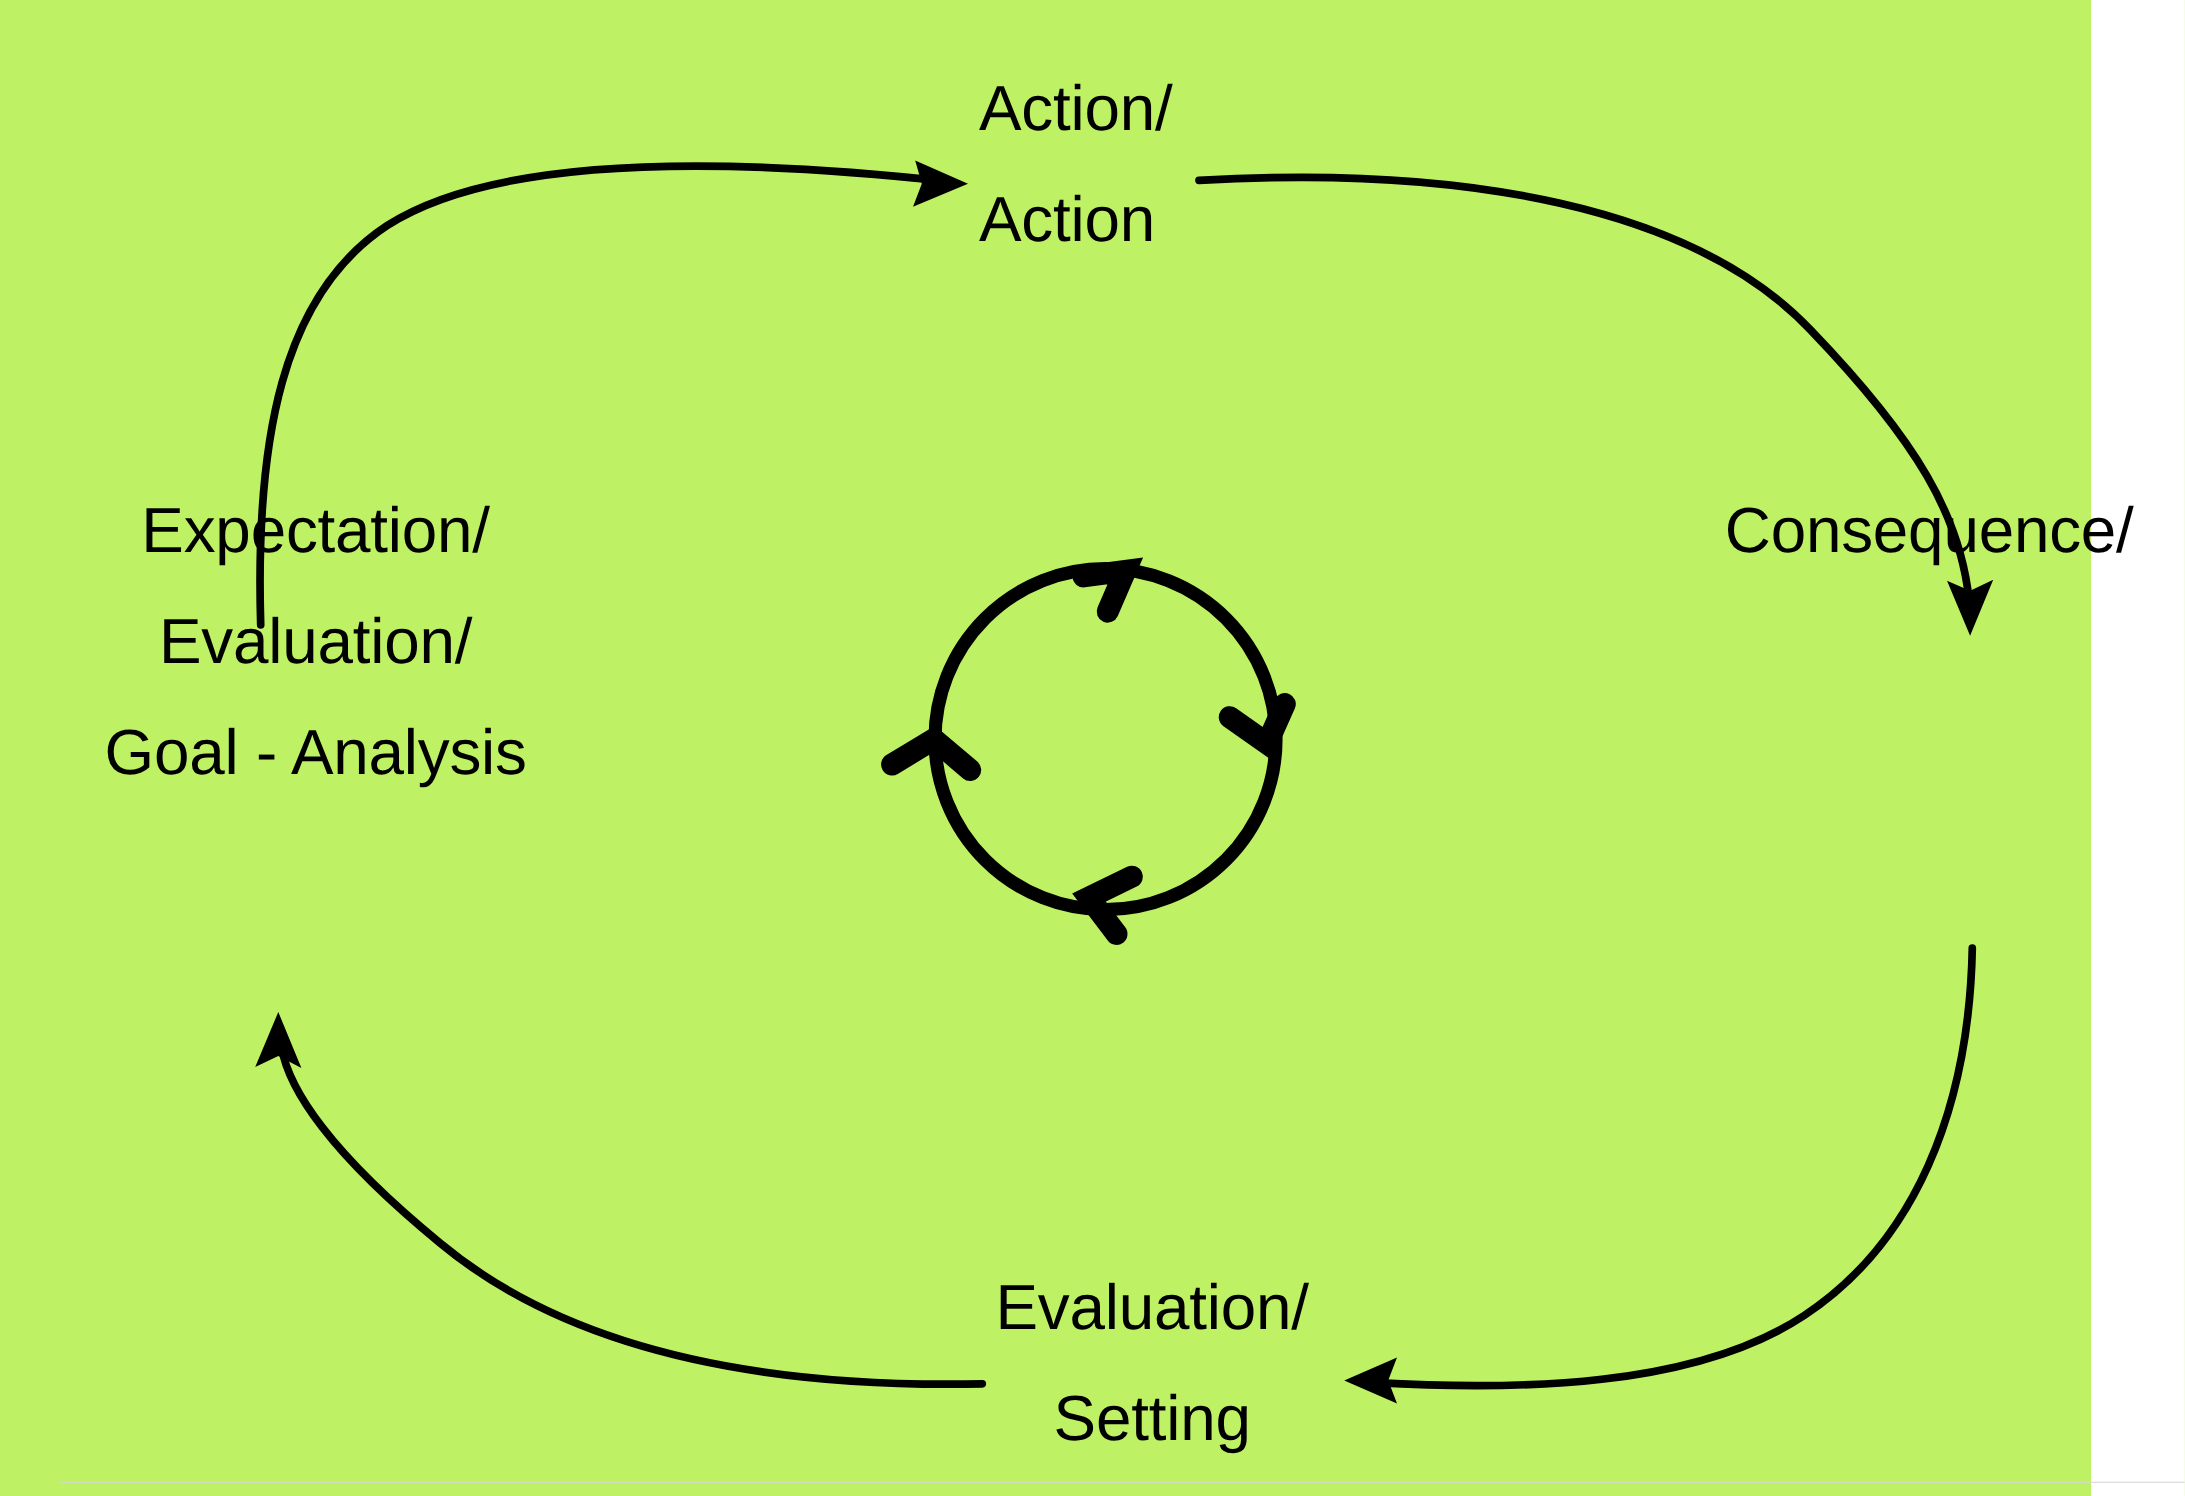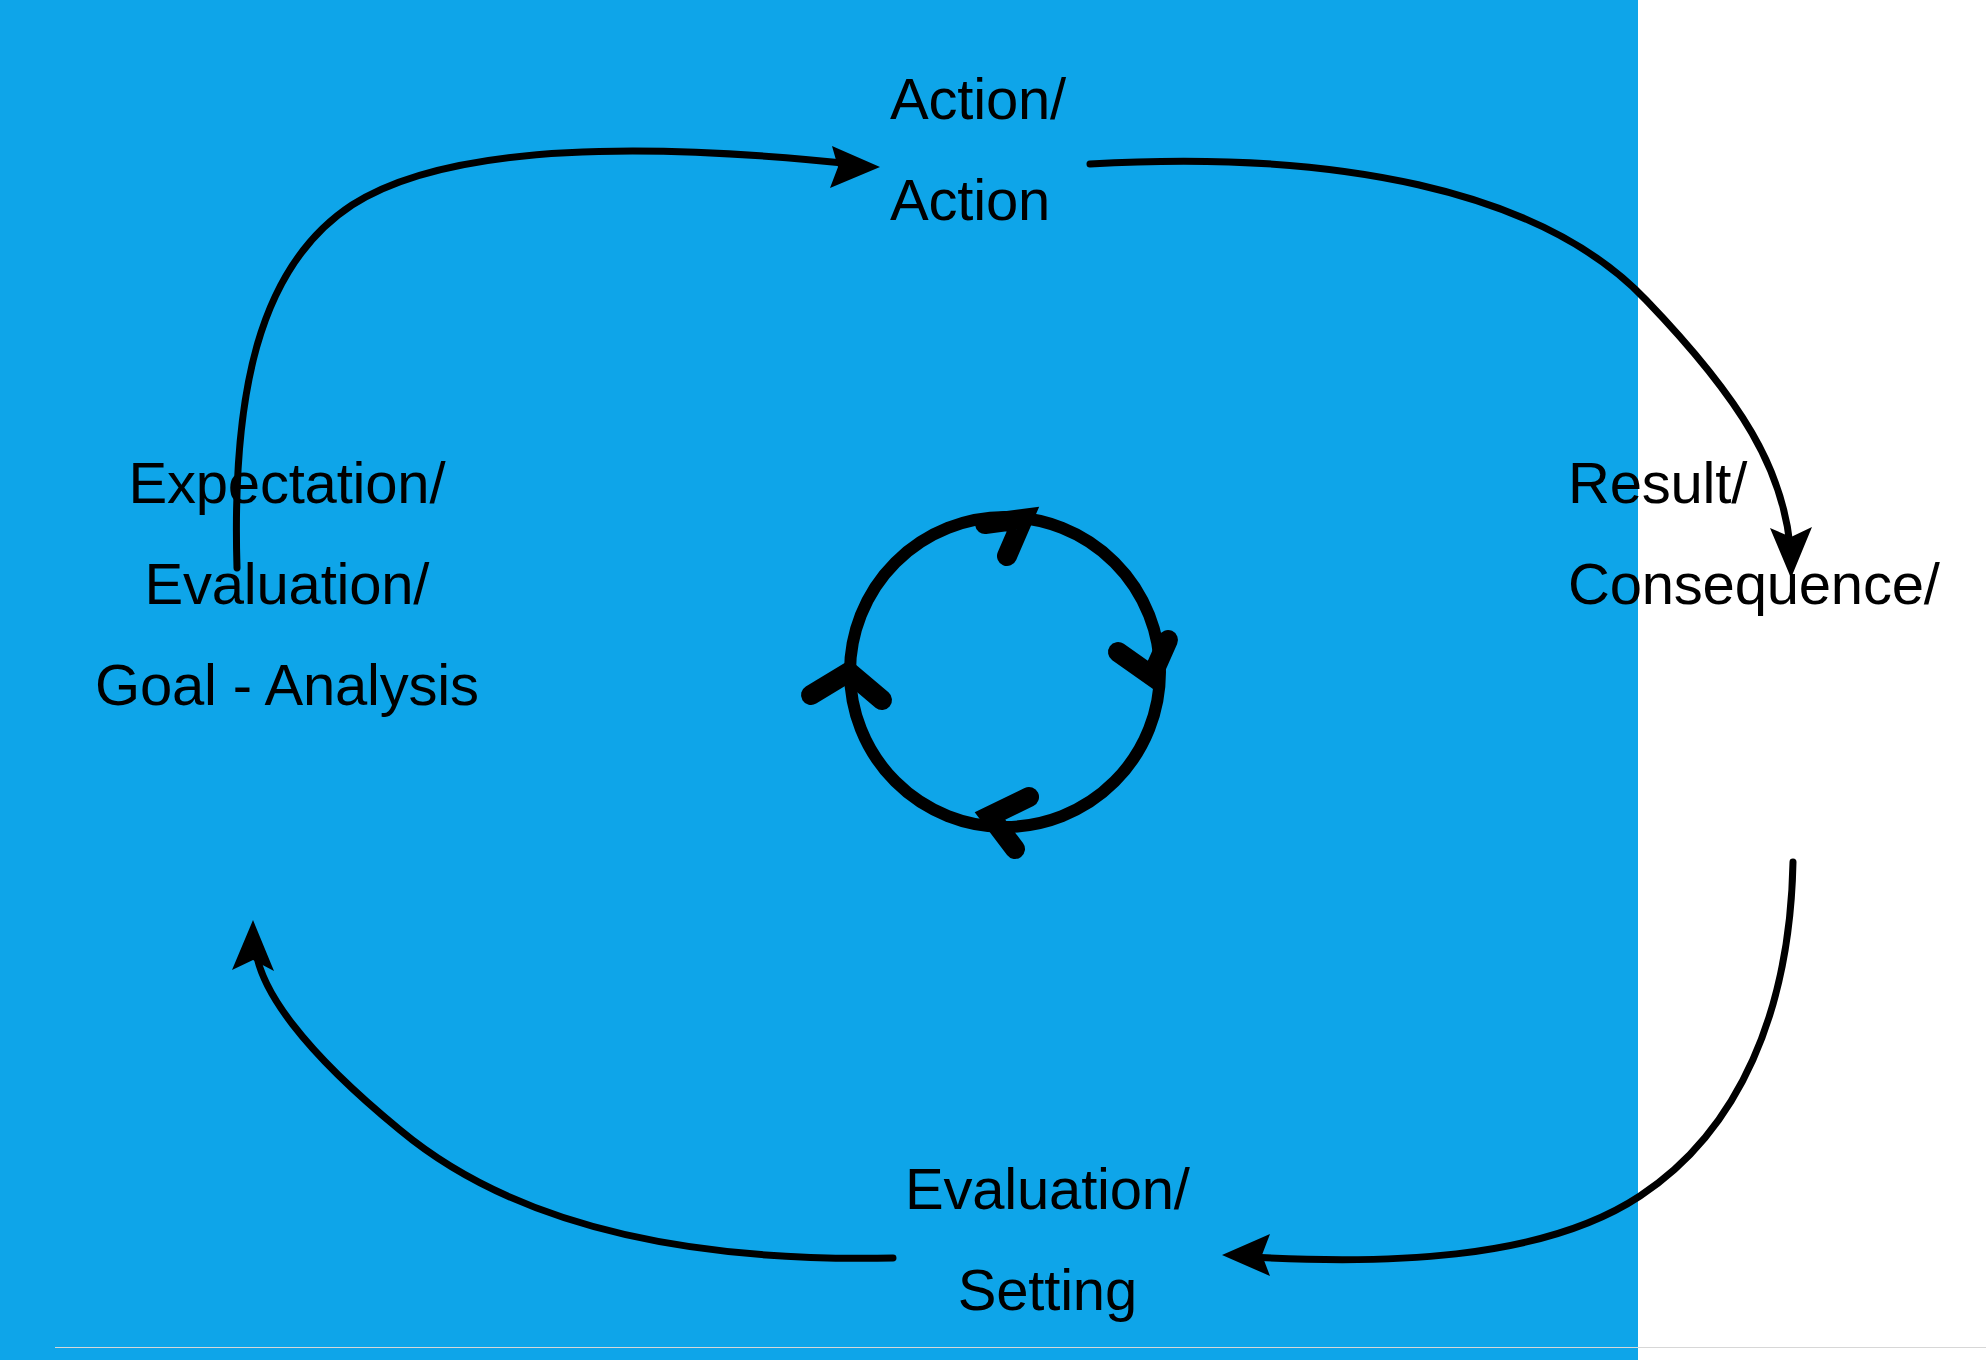--- a/index.html
+++ b/index.html
@@ -10,23 +10,23 @@
   }
   body {
     width: 1986px;
     height: 1360px;
     overflow: hidden;
     font-family: "Liberation Sans", sans-serif;
     color: #000000;
   }
   #canvas {
     position: relative;
-    width: 1638px;
+    width: 1901px;
     height: 1360px;
-    background: #0ea5e9;
+    background: #bef264;
   }
   #diagram-svg {
     position: absolute;
     left: 0;
     top: 0;
     width: 1986px;
     height: 1360px;
   }
   .node-label {
     position: absolute;
@@ -129,21 +129,20 @@
       </g>
     </g>
   </svg>
 
   <div class="node-label" id="label-action-cause">
     <span class="label-line">Action/</span>
     <span class="label-line">Action</span>
   </div>
 
   <div class="node-label" id="label-result-effect">
-    <span class="label-line">Result/</span>
     <span class="label-line">Consequence/</span>
   </div>
 
   <div class="node-label" id="label-evaluation-analysis">
     <span class="label-line">Evaluation/</span>
     <span class="label-line">Setting</span>
   </div>
 
   <div class="node-label" id="label-expectation-goal">
     <span class="label-line">Expectation/</span>

